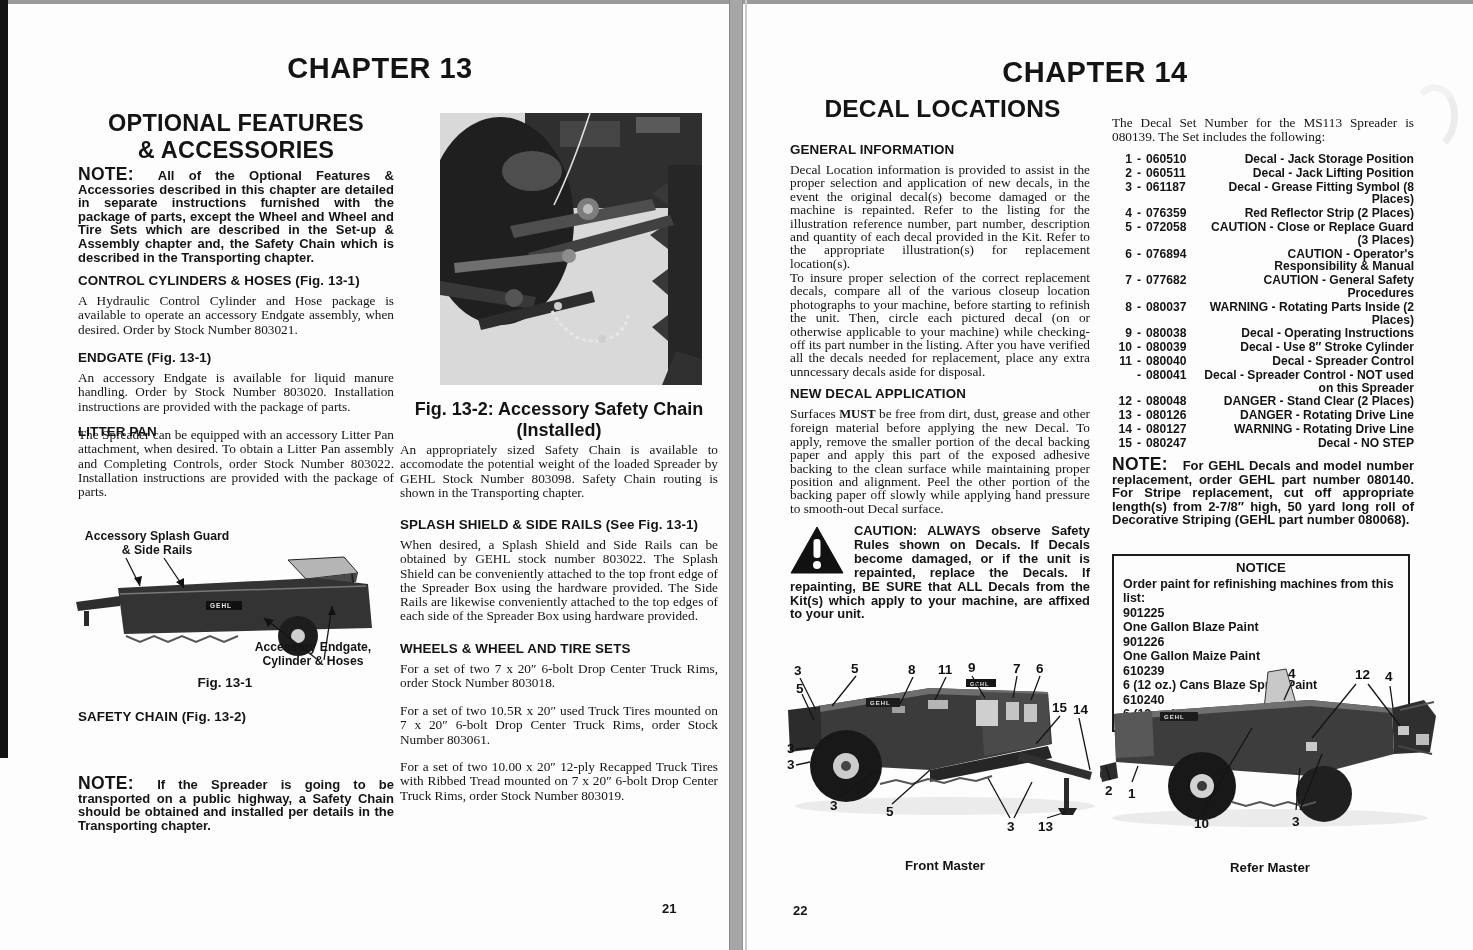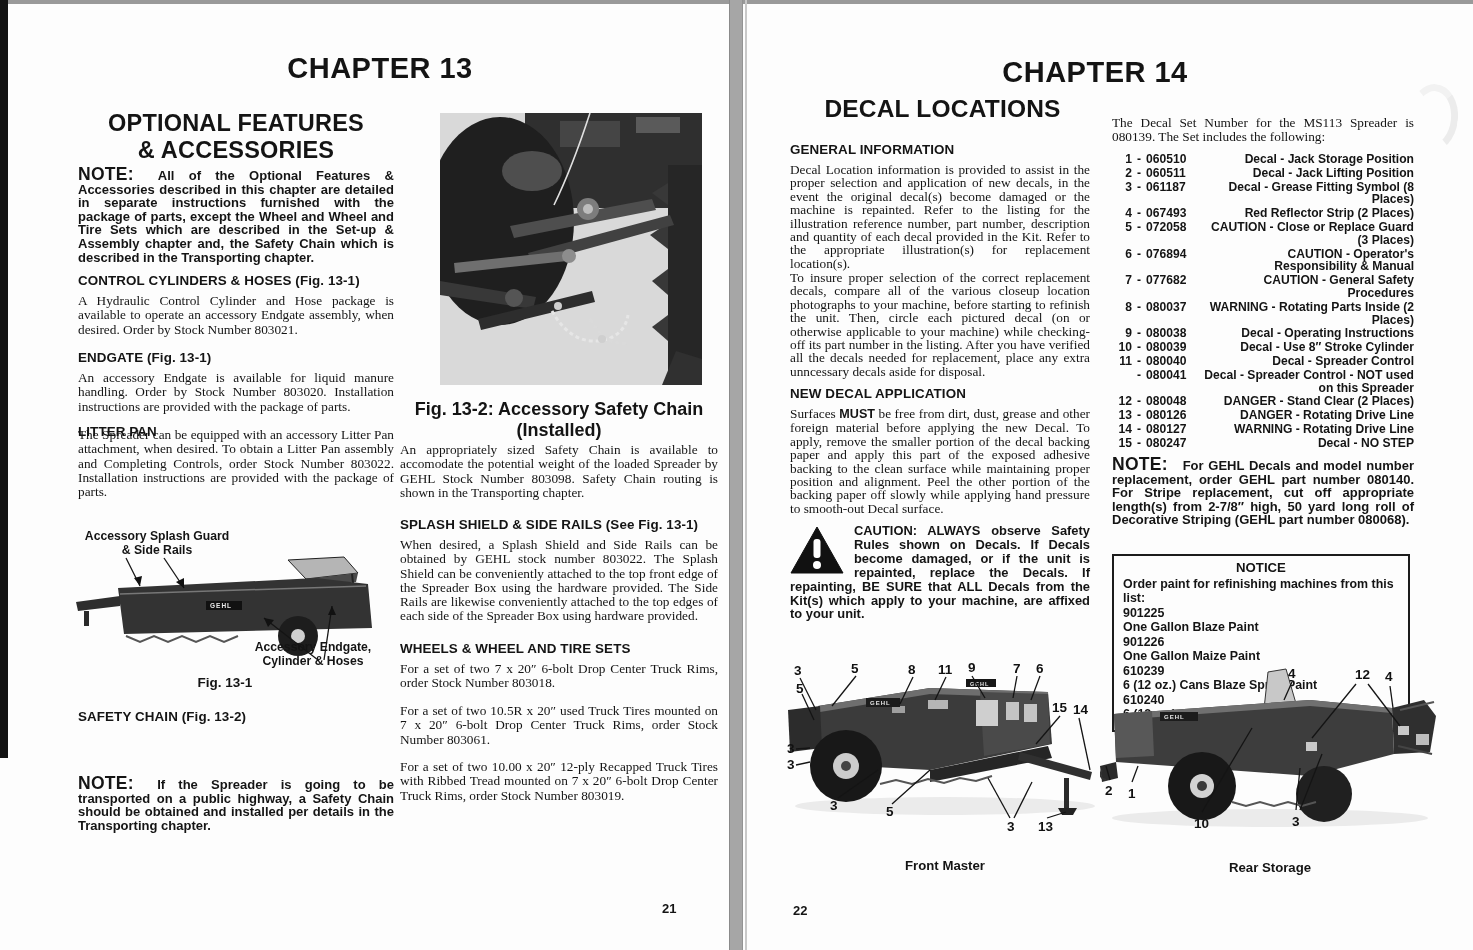--- a/index.html
+++ b/index.html
@@ -2,21 +2,21 @@
 <html><head>
 <meta charset="utf-8">
 <style>
   html,body { margin:0; padding:0; background:#e9e9e9; }
   #screen {
     position:relative; width:1473px; height:950px; background:#fdfdfd;
     overflow:hidden; color:#141414;
     font-family:"Liberation Serif", serif;
   }
   .abs { position:absolute; }
-  .sans { font-family:Liberation Sans, sans-serif; }
+  .sans { font-family:Liberation Serif, serif; }
   .chapter { font-family:"Liberation Sans", sans-serif; font-weight:700; font-size:29px; letter-spacing:.5px; text-align:center; }
   .bigtitle { font-family:"Liberation Sans", sans-serif; font-weight:700; font-size:23.5px; line-height:27px; text-align:center; letter-spacing:.2px; }
   .hsec { font-family:"Liberation Sans", sans-serif; font-weight:700; font-size:13.4px; letter-spacing:.1px; }
   .para { font-size:13.3px; line-height:14.3px; text-align:justify; }
   .notepara { font-family:"Liberation Sans", sans-serif; font-weight:700; font-size:13px; line-height:13.6px; text-align:justify; }
   .note-lead { font-size:17.5px; letter-spacing:.3px; padding-right:10px; }
   .caption { font-family:"Liberation Sans", sans-serif; font-weight:700; font-size:18px; text-align:center; }
   .figlabel { font-family:"Liberation Sans", sans-serif; font-weight:700; font-size:12.2px; line-height:13.5px; text-align:center; }
   .pagenum { font-family:"Liberation Sans", sans-serif; font-weight:700; font-size:13px; }
 
@@ -278,21 +278,21 @@
         </div>
       <div class="dlist-row">
           <span class="dl-n">3</span>
           <span class="dl-sep">-</span>
           <span class="dl-part">061187</span>
           <span class="dl-desc">Decal - Grease Fitting Symbol (8 Places)</span>
         </div>
       <div class="dlist-row">
           <span class="dl-n">4</span>
           <span class="dl-sep">-</span>
-          <span class="dl-part">067493</span>
+          <span class="dl-part">076359</span>
           <span class="dl-desc">Red Reflector Strip (2 Places)</span>
         </div>
       <div class="dlist-row">
           <span class="dl-n">5</span>
           <span class="dl-sep">-</span>
           <span class="dl-part">072058</span>
           <span class="dl-desc">CAUTION - Close or Replace Guard (3 Places)</span>
         </div>
       <div class="dlist-row">
           <span class="dl-n">6</span>
@@ -422,18 +422,18 @@
 
       <text x="188" y="28" class="callout">4</text>
       <text x="255" y="29" class="callout">12</text>
       <text x="285" y="31" class="callout">4</text>
       <text x="5" y="145" class="callout">2</text>
       <text x="28" y="148" class="callout">1</text>
       <text x="94" y="178" class="callout">10</text>
       <text x="192" y="176" class="callout">3</text>
     </svg>
 
-    <div class="abs caption" style="left:1100px; top:860px; width:340px; font-size:13.2px;">Rear Storage</div>
+    <div class="abs caption" style="left:1100px; top:860px; width:340px; font-size:13.2px;">Refer Master</div>
 
     <div class="abs pagenum" style="left:793px; top:903px;">22</div>
   </div>
 
 </div>
 
 </body></html>

